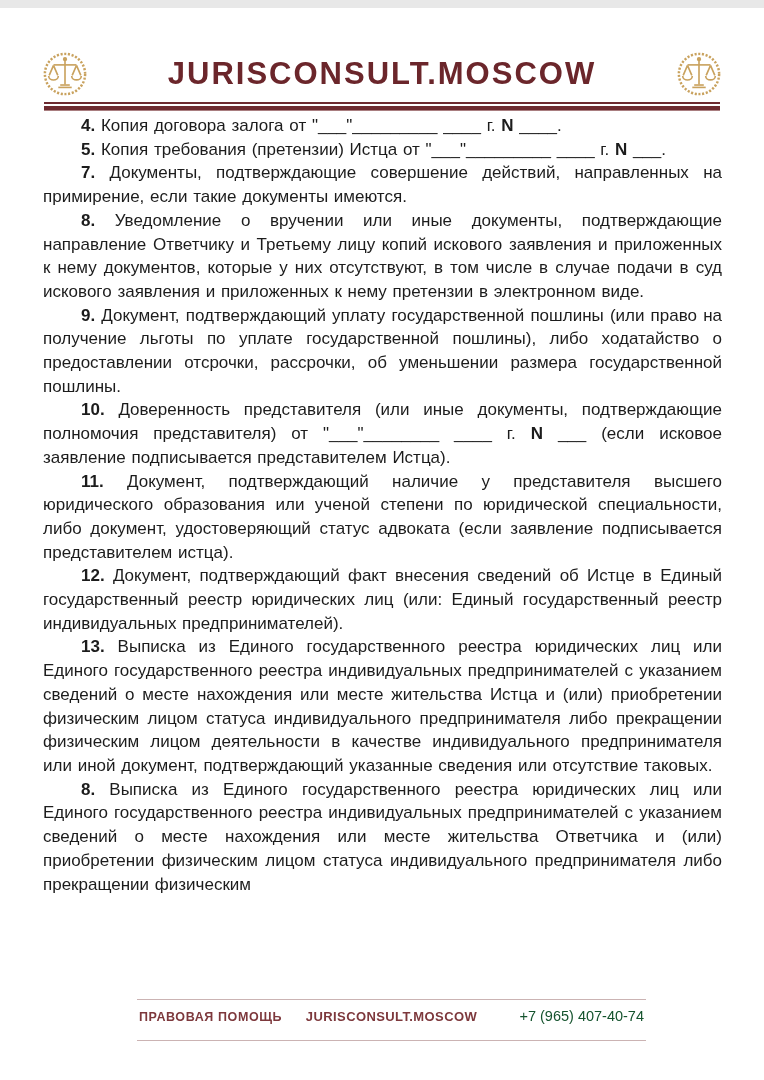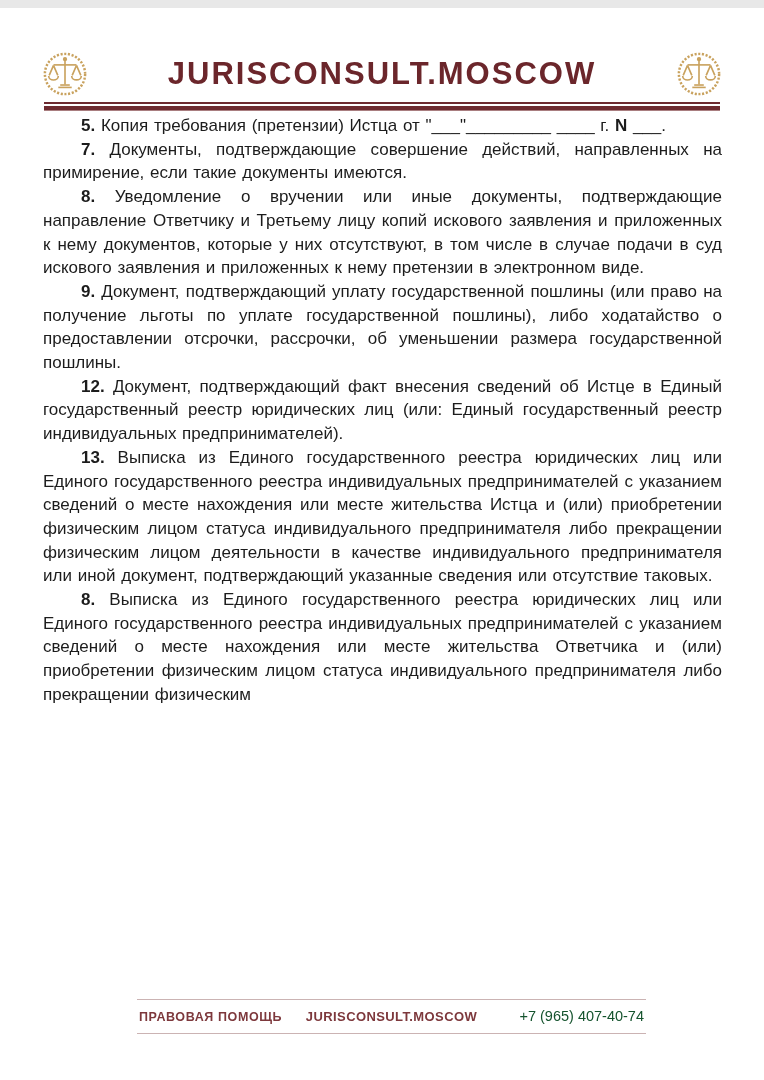--- a/index.html
+++ b/index.html
@@ -67,21 +67,21 @@
   .doc-body p b.num { font-weight: bold; }
   .doc-body p b { font-weight: bold; }
   
   .footer {
     position: absolute;
     top: 991px;
     left: 137px;
     width: 509px;
     border-top: 1px solid #cbb3b3;
     border-bottom: 1px solid #cbb3b3;
-    padding: 8px 2px 9px 2px;
+    padding: 8px 2px 16px 2px;
     display: grid;
     grid-template-columns: 1fr auto 1fr;
     align-items: baseline;
   }
   .footer .f-left {
     justify-self: start;
     font-size: 12.5px;
     letter-spacing: 0.6px;
     color: #7d383c;
     font-weight: 600;
@@ -139,31 +139,34 @@
       </svg>
     </span>
   </header>
 
   <div class="double-rule">
     <div class="bar"></div>
   </div>
 
   <main class="doc-body" id="doc-body">
 
+    <p><b class="num">4. </b><span class="ptext">Копия договора залога от "___"_________ ____ г. <b>N</b> ____.</span></p>
 
     <p><b class="num">5. </b><span class="ptext">Копия требования (претензии) Истца от "___"_________ ____ г. <b>N</b> ___.</span></p>
 
 
     <p><b class="num">7. </b><span class="ptext">Документы, подтверждающие совершение действий, направленных на примирение, если такие документы имеются.</span></p>
 
     <p><b class="num">8. </b><span class="ptext">Уведомление о вручении или иные документы, подтверждающие направление Ответчику и Третьему лицу копий искового заявления и приложенных к нему документов, которые у них отсутствуют, в том числе в случае подачи в суд искового заявления и приложенных к нему претензии в электронном виде.</span></p>
 
     <p><b class="num">9. </b><span class="ptext">Документ, подтверждающий уплату государственной пошлины (или право на получение льготы по уплате государственной пошлины), либо ходатайство о предоставлении отсрочки, рассрочки, об уменьшении размера государственной пошлины.</span></p>
 
+    <p><b class="num">10. </b><span class="ptext">Доверенность представителя (или иные документы, подтверждающие полномочия представителя) от "___"________ ____ г. <b>N</b> ___ (если исковое заявление подписывается представителем Истца).</span></p>
 
+    <p><b class="num">11. </b><span class="ptext">Документ, подтверждающий наличие у представителя высшего юридического образования или ученой степени по юридической специальности, либо документ, удостоверяющий статус адвоката (если заявление подписывается представителем истца).</span></p>
 
     <p><b class="num">12. </b><span class="ptext">Документ, подтверждающий факт внесения сведений об Истце в Единый государственный реестр юридических лиц (или: Единый государственный реестр индивидуальных предпринимателей).</span></p>
 
     <p><b class="num">13. </b><span class="ptext">Выписка из Единого государственного реестра юридических лиц или Единого государственного реестра индивидуальных предпринимателей с указанием сведений о месте нахождения или месте жительства Истца и (или) приобретении физическим лицом статуса индивидуального предпринимателя либо прекращении физическим лицом деятельности в качестве индивидуального предпринимателя или иной документ, подтверждающий указанные сведения или отсутствие таковых.</span></p>
 
     <p><b class="num">8. </b><span class="ptext">Выписка из Единого государственного реестра юридических лиц или Единого государственного реестра индивидуальных предпринимателей с указанием сведений о месте нахождения или месте жительства Ответчика и (или) приобретении физическим лицом статуса индивидуального предпринимателя либо прекращении физическим</span></p>
   </main>
 
   <footer class="footer">
     <span class="f-left">ПРАВОВАЯ ПОМОЩЬ</span>

